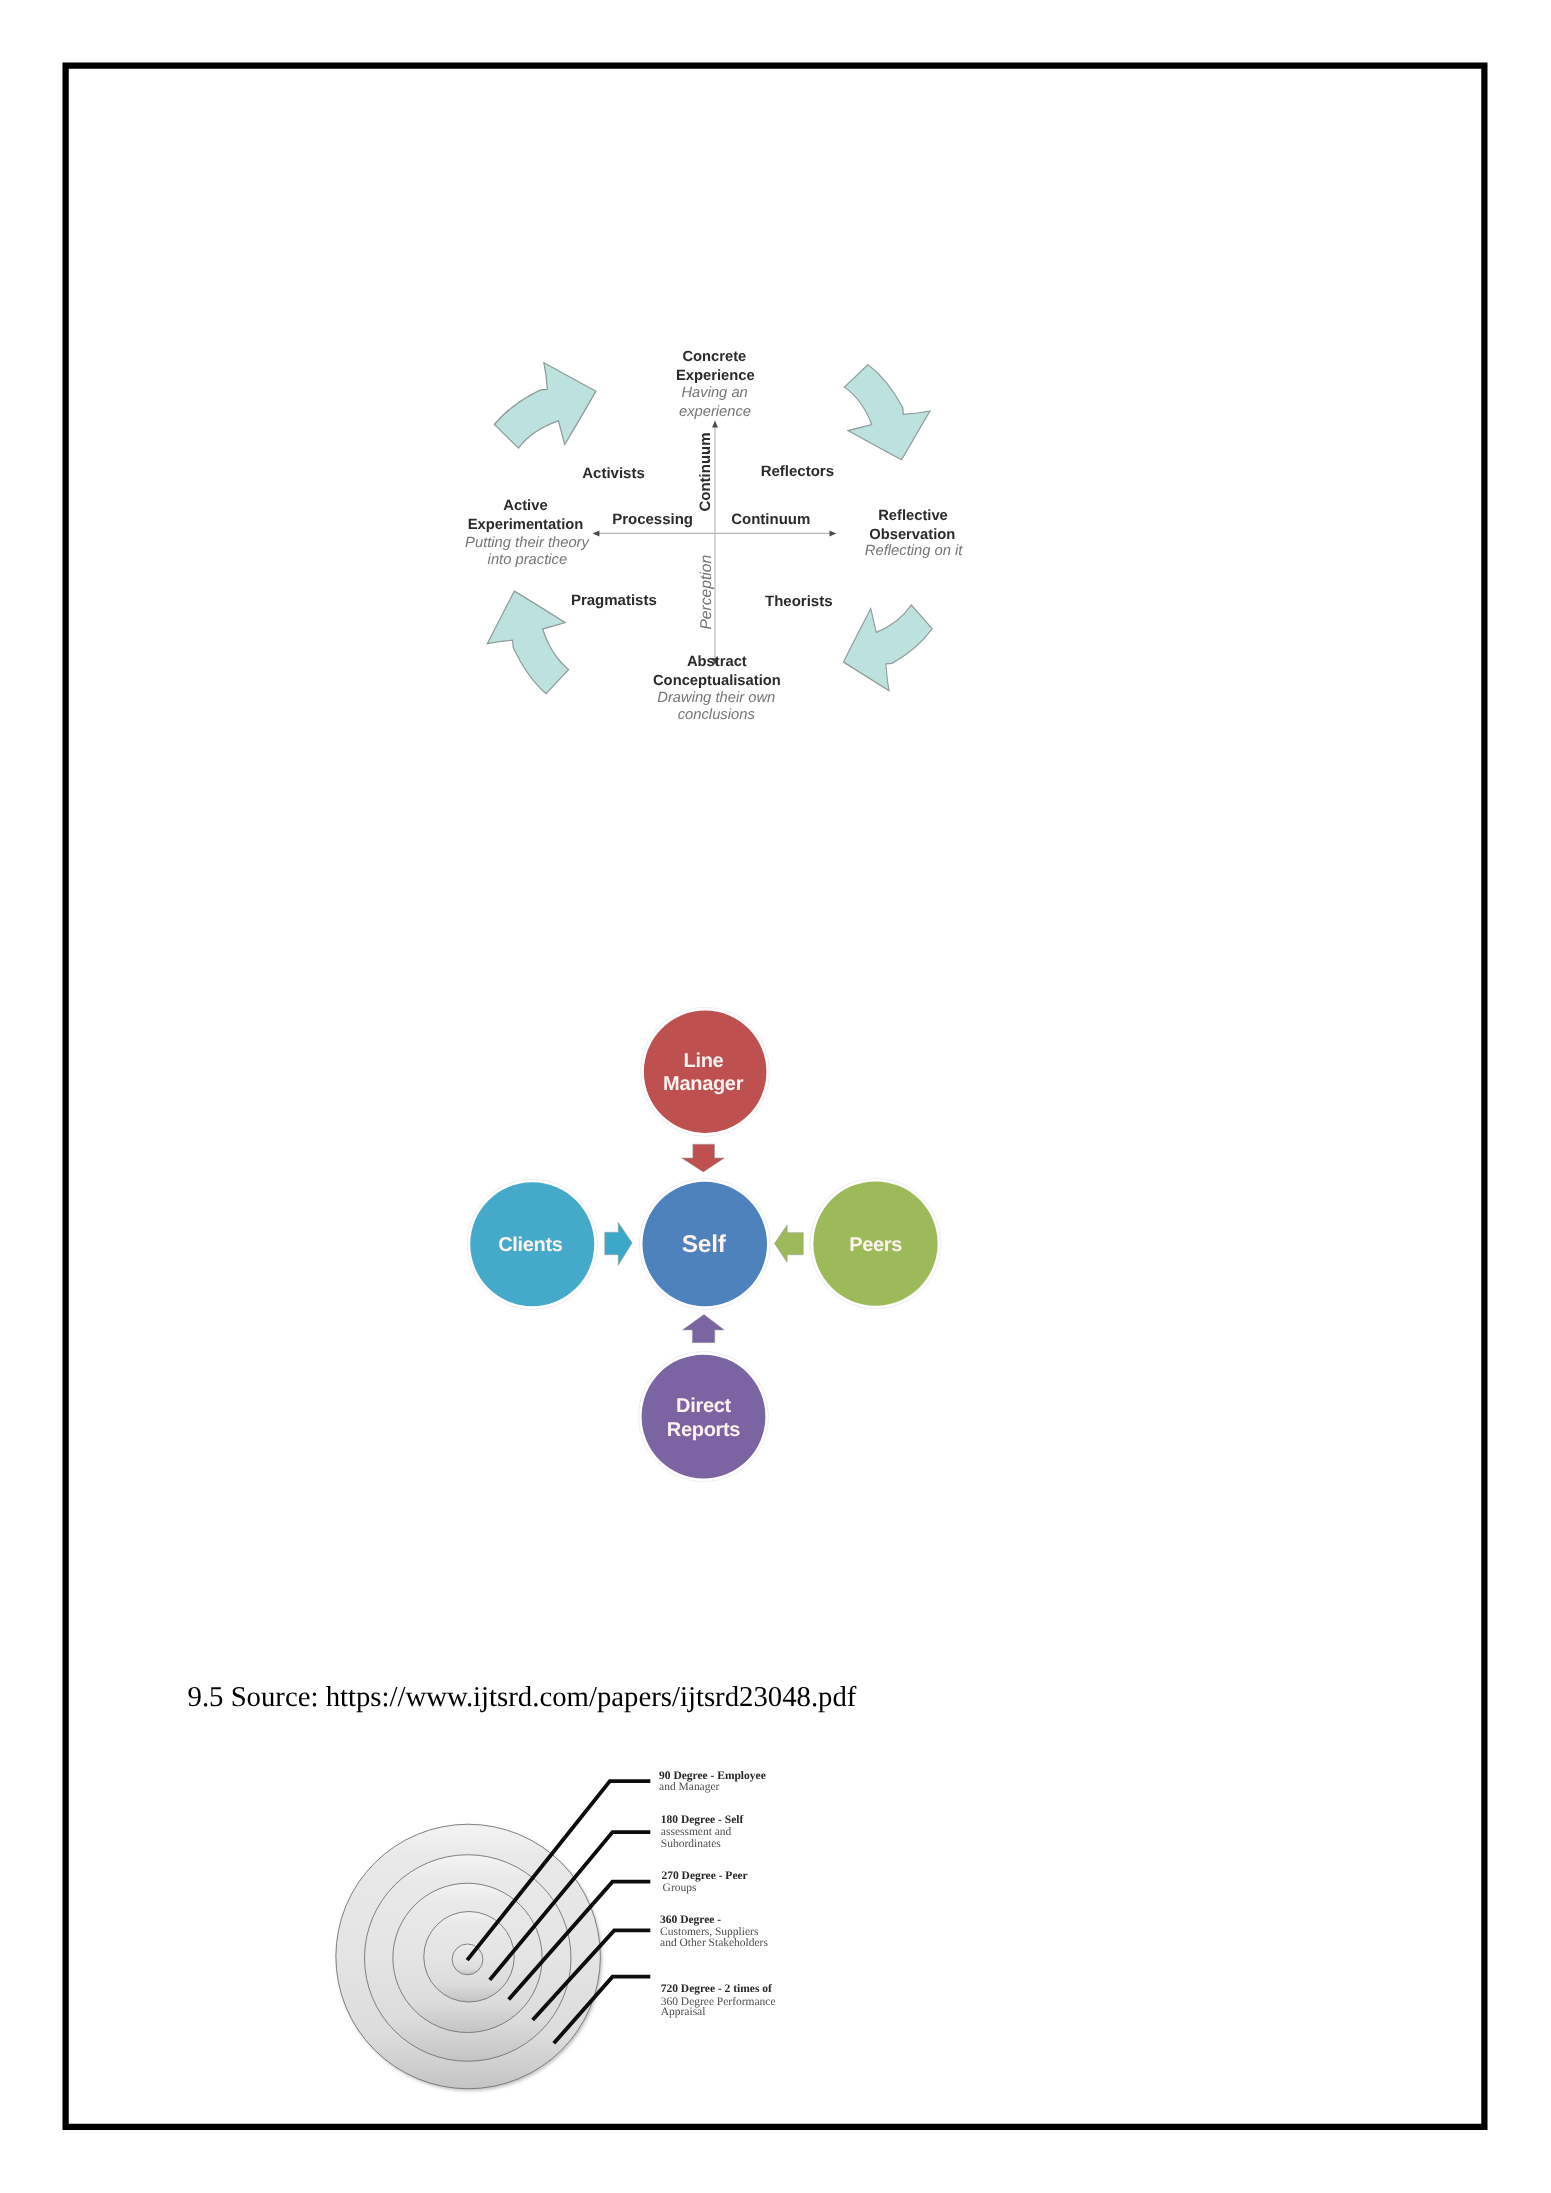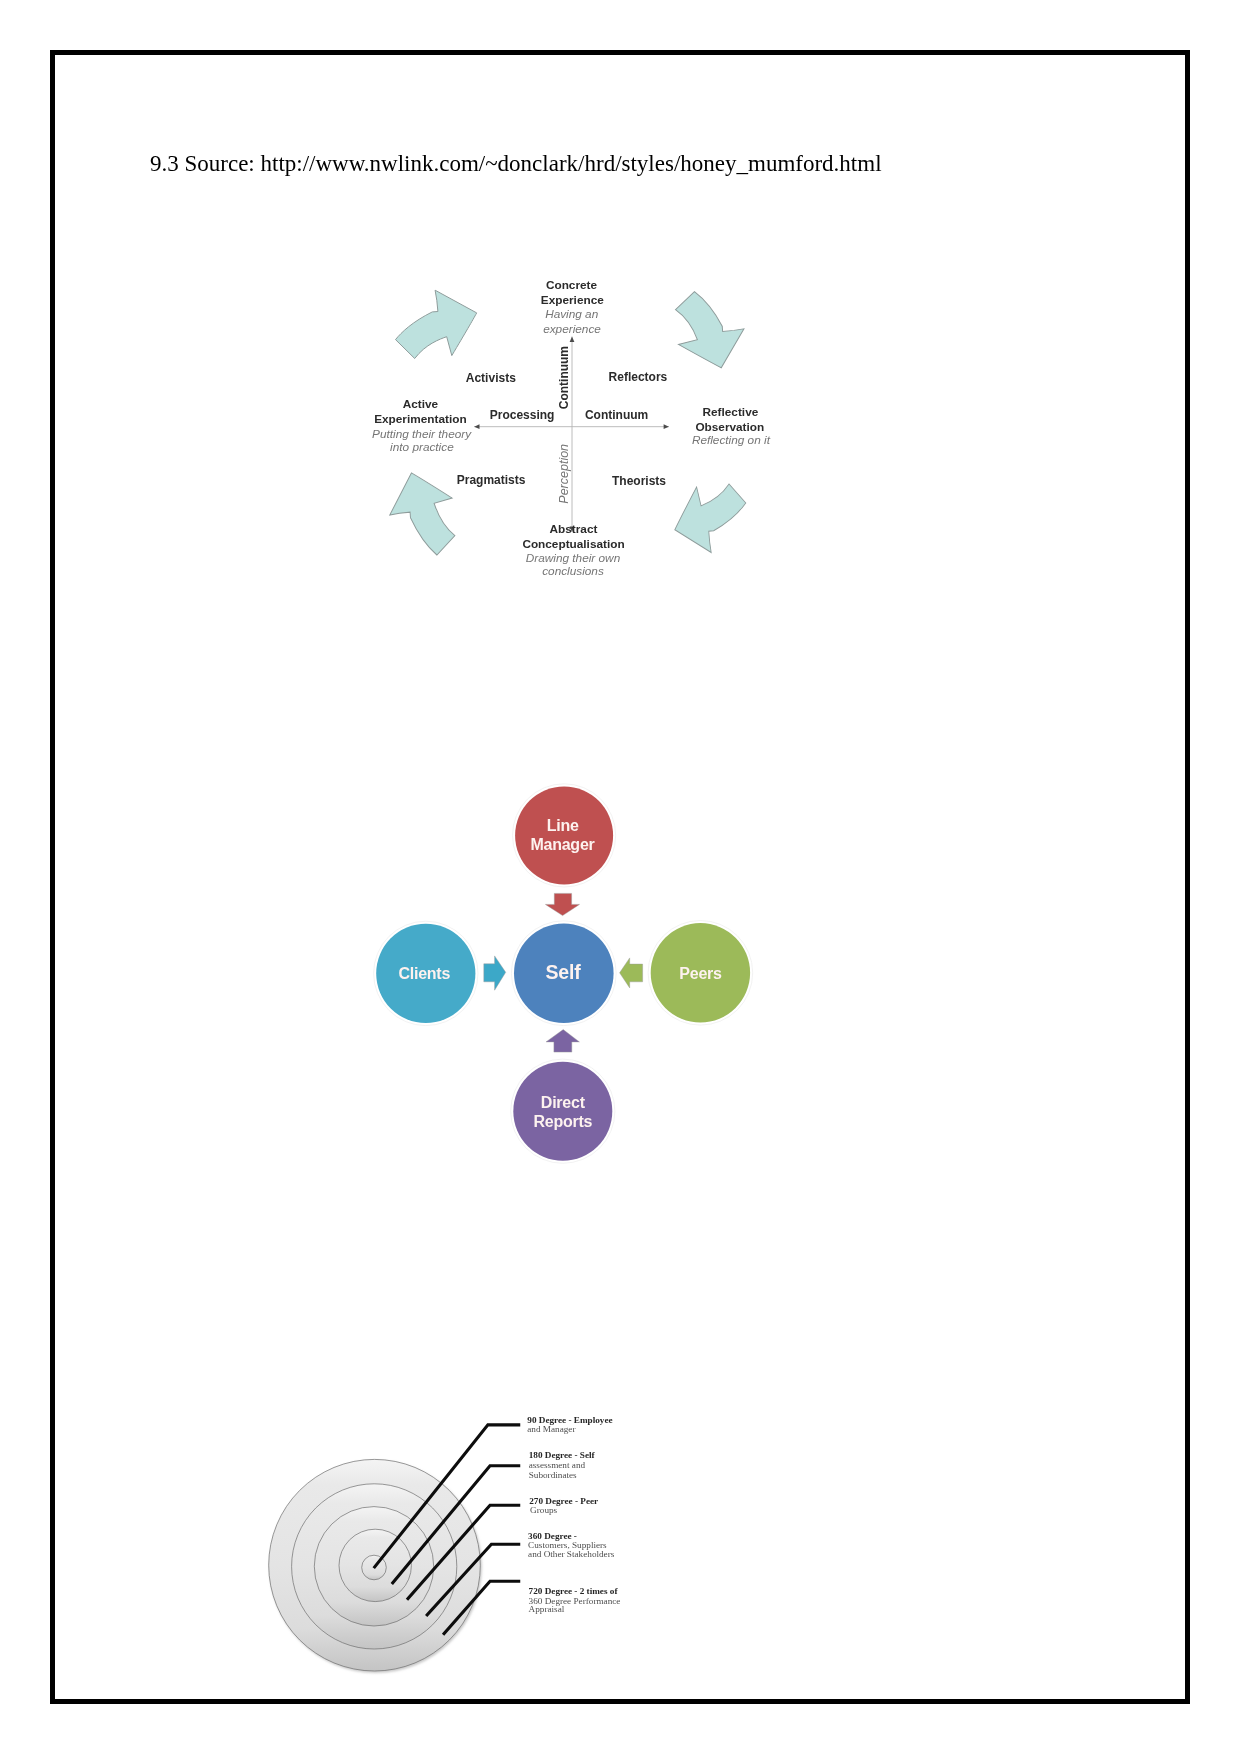--- a/index.html
+++ b/index.html
@@ -8,33 +8,33 @@
   .content{position:absolute;left:0;top:0;width:1241px;height:1754px;}
   .src{position:absolute;font-family:"Liberation Serif",serif;font-size:23px;line-height:1;color:#000;white-space:nowrap;}
   #src1{left:150px;top:152px;}
   #src2{left:150px;top:714px;}
   #src3{left:150px;top:1346px;}
   .fig{position:absolute;}
   #fig1{left:370px;top:262px;width:420px;height:330px;filter:blur(0.62px);}
   #fig1 .k-b{font-size:11.8px;font-weight:bold;fill:#2b2b2b;-webkit-text-stroke:0.25px #2b2b2b;}
   #fig1 .k-q{font-size:12px;font-weight:bold;fill:#2b2b2b;-webkit-text-stroke:0.25px #2b2b2b;}
   #fig1 .k-i{font-size:11.8px;font-style:italic;fill:#757575;-webkit-text-stroke:0.2px #757575;}
-  #fig2{left:360px;top:768px;width:420px;height:410px;filter:blur(0.5px);}
+  #fig2{left:360px;top:790px;width:420px;height:410px;filter:blur(0.5px);}
   #fig2 .f-l{font-size:16px;letter-spacing:-0.25px;}
   #fig2 .f-s{font-size:19.5px;letter-spacing:-0.15px;}
   #fig3{left:254px;top:1400px;width:400px;height:300px;filter:blur(0.62px);}
   #fig3 .r-b{font-size:9.2px;font-weight:bold;fill:#262626;}
   #fig3 .r-n{font-size:9.2px;fill:#4e4e4e;}
 </style>
 </head>
 <body>
 
 <div class="page"></div>
 <div class="content">
-  <div class="src" id="src1">9.3 Source: http://www.nwlink.com/~donclark/hrd/styles/honey_mumford.html</div>
+  <div class="src" id="src3">9.5 Source: https://www.ijtsrd.com/papers/ijtsrd23048.pdf</div>
 
   <div class="fig" id="fig1">
     <svg width="420" height="330" viewBox="0 0 420 330" xmlns="http://www.w3.org/2000/svg">
       <defs>
         <path id="kolbArrow" d="M39.6,0 L81.2,22.7 C77.2,30 70,42.4 56.3,65.4 L51.2,46.5 C44.5,48.8 30,54 19.2,68.3 L0,49.4 C6,42 17,31.5 36.8,21.7 L42.4,21.3 L41.3,10.1 Z"></path>
       </defs>
       <g>
         <use href="#kolbArrow" transform="translate(25.5,28.2)" fill="#bde1de" stroke="#8e9c9b" stroke-width="1"></use>
         <use href="#kolbArrow" transform="translate(374.0,29.7) scale(1.003,0.937) rotate(90)" fill="#bde1de" stroke="#8e9c9b" stroke-width="1"></use>
         <use href="#kolbArrow" transform="translate(375.8,290.5) scale(0.874,1.003) rotate(180)" fill="#bde1de" stroke="#8e9c9b" stroke-width="1"></use>

